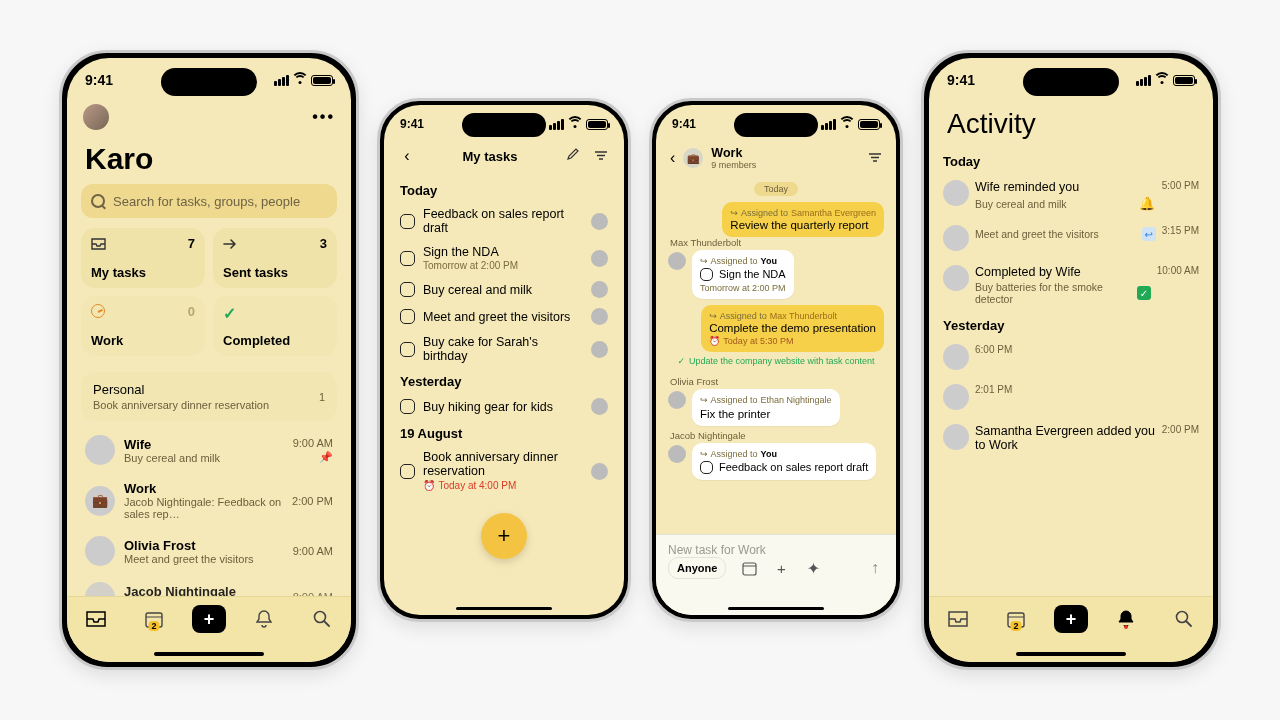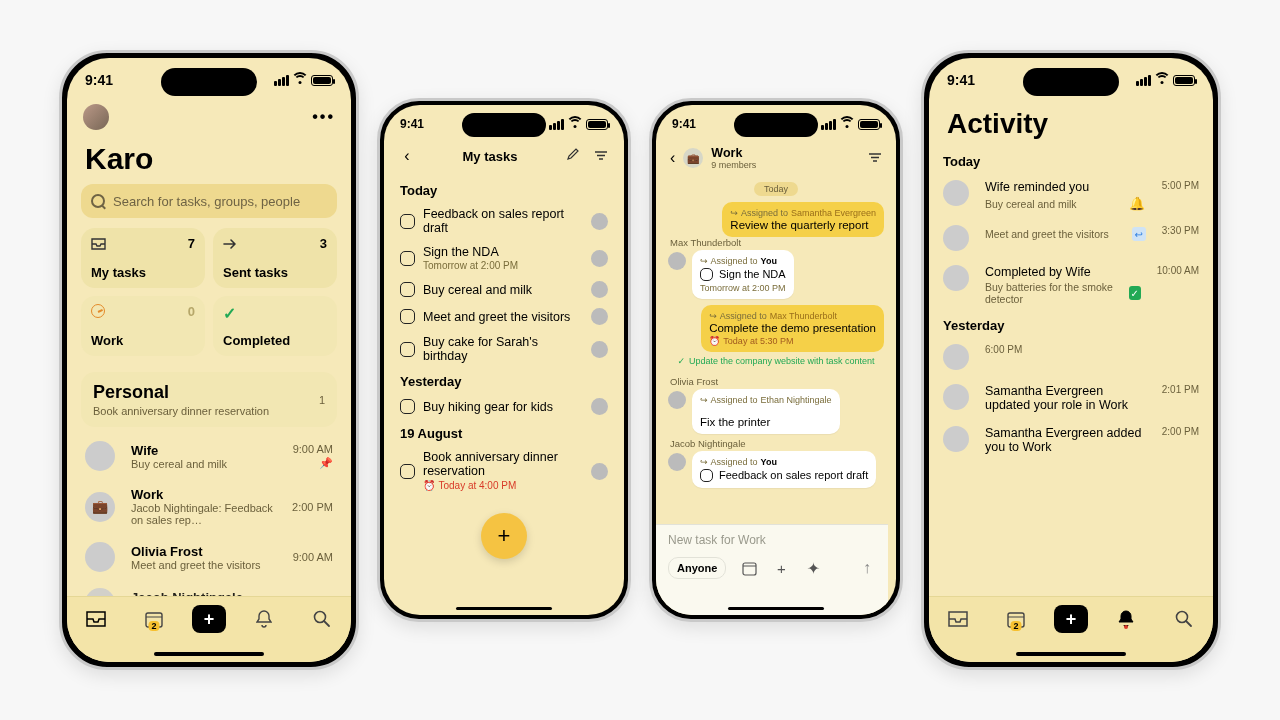--- a/index.html
+++ b/index.html
@@ -63,24 +63,24 @@
   .sicon:after{content:"";position:absolute;width:5px;height:2px;background:#6e6344;right:-1px;bottom:0;transform:rotate(45deg)}
   .cards{display:grid;grid-template-columns:1fr 1fr;gap:8px;padding:10px 14px}
   .card{height:60px;border-radius:14px;background:var(--card);padding:8px 10px;position:relative}
   .card.light{background:var(--card-light)}
   .card .num{position:absolute;right:10px;top:8px;font-weight:700;font-size:13px}
   .card .lbl{position:absolute;bottom:8px;left:10px;font-size:13px;font-weight:600}
   .later-ico{width:14px;height:14px;border:1.8px solid var(--orange);border-radius:50%;display:inline-block;position:relative}
   .later-ico:before{content:"";position:absolute;left:50%;top:50%;width:5px;height:1.8px;background:var(--orange);transform-origin:left;transform:rotate(-25deg)}
   .check{color:var(--green);font-weight:800}
   .section-card{margin:6px 14px 0;background:var(--card-light);border-radius:14px;padding:10px 12px;position:relative}
-  .section-card .title{font-weight:700;font-size:18px}
+  .section-card .title{font-weight:400;font-size:13px}
   .section-card .sub{font-size:11px;color:#6a5f3b;margin-top:2px}
   .list{padding:6px 6px 0}
-  .row{display:flex;gap:16px;align-items:center;padding:8px 12px}
+  .row{display:flex;gap:9px;align-items:center;padding:8px 12px}
   .row .av{width:30px;height:30px;border-radius:50%;background:#ccc}
   .row .tx{flex:1}
   .row .t1{font-weight:700;font-size:13px}
   .row .t2{font-size:11px;color:#6a5f3b}
   .row .time{font-size:11px;color:#6a5f3b}
   
   .tabbar{position:absolute;bottom:0;left:0;right:0;height:66px;background:var(--cream2);border-top:1px solid #e5d795;display:flex;align-items:flex-start;justify-content:space-around;padding-top:8px}
   .tabbar .ti{width:40px;height:28px;display:flex;align-items:center;justify-content:center;color:#444;position:relative}
   .tabbar .plus{width:34px;height:28px;border-radius:8px;background:#000;color:#fff;display:flex;align-items:center;justify-content:center;font-size:18px;font-weight:800}
   .badge{position:absolute;top:16px;left:50%;transform:translateX(-50%);background:var(--yellowChip);color:#000;font-size:9px;border-radius:4px;padding:0 3px;font-weight:700}
@@ -111,31 +111,31 @@
   .bub{display:inline-block;padding:6px 8px;border-radius:10px;font-size:11px;max-width:86%}
   .bub.r{float:right;clear:both;background:#f5d048}
   .bub.l{clear:both;background:#fff;box-shadow:0 1px 1px rgba(0,0,0,.05)}
   .bub .as{font-size:9px;color:#7a6d3b;display:flex;gap:3px;align-items:center}
   .bub .as.you .nm{color:#000;font-weight:600}
   .bub .tk{display:flex;gap:6px;align-items:center;margin-top:2px}
   .bub .sub{font-size:9px;color:#7a6d3b;margin-top:2px;display:flex;gap:3px;align-items:center}
   .donei{display:flex;gap:4px;align-items:center;font-size:9px;color:var(--green);clear:both;padding:4px 6px;justify-content:center}
   .withav{display:flex;gap:6px;align-items:flex-start;clear:both}
   .withav .ava{width:18px;height:18px;border-radius:50%;background:#bbb;margin-top:2px}
-  .composer{position:absolute;bottom:0;left:0;right:8px;background:#faf9ef;border-top:1px solid var(--border);padding:8px 12px 36px}
+  .composer{position:absolute;bottom:0;left:0;right:0;background:#faf9ef;border-top:1px solid var(--border);padding:8px 12px 36px}
   .composer .ph{color:#9a9a8d;font-size:12px}
-  .composer .bar{display:flex;align-items:center;gap:14px;margin-top:10px}
+  .composer .bar{display:flex;align-items:center;gap:14px;margin-top:0}
   .anyone{border:1px solid var(--border);border-radius:10px;padding:4px 8px;font-size:11px;font-weight:600}
   .ci{width:18px;display:flex;justify-content:center;color:#555}
   .sendbtn{margin-left:auto;color:#888}
   
-  .h1b{font-size:28px;font-weight:700;padding:6px 18px}
+  .h1b{font-size:28px;font-weight:400;padding:6px 18px}
   .asec{padding:2px 14px}
   .asec .sh{font-weight:800;font-size:13px;margin:6px 0 4px}
-  .arow{display:flex;gap:16px;align-items:flex-start;padding:7px 0}
+  .arow{display:flex;gap:6px;align-items:flex-start;padding:7px 0}
   .arow .ava{width:26px;height:26px;border-radius:50%;background:#ccc;flex-shrink:0}
   .arow .tx{flex:1}
   .arow .t1{font-size:12.5px}
   .arow .t2{font-size:10.5px;color:#6a5f3b}
   .arow .tm{font-size:10px;color:#6a5f3b;white-space:nowrap}
   .stat{margin-left:auto;width:14px;height:14px;border-radius:3px;display:flex;align-items:center;justify-content:center;font-size:10px;color:#fff}
   .strow{display:flex;align-items:center;margin-top:2px}
   
   .c1{background:linear-gradient(135deg,#b98,#765)}
   .c2{background:linear-gradient(135deg,#d6b48a,#a27a50)}
@@ -427,21 +427,21 @@
       </div>
       <div class="donei">
           <span>✓</span>
           <span>Update the company website with task content</span>
         </div>
       <div class="sender">Olivia Frost</div>
       <div class="withav">
         <span class="ava c4"></span>
         <div class="bub l">
           <div class="as"><span>↪</span> Assigned to <span>Ethan Nightingale</span></div>
-          <div style="font-size:11.5px;margin-top:11px">Fix the printer</div>
+          <div style="font-size:11.5px;margin-top:3px">Fix the printer</div>
         </div>
       </div>
       <div class="sender" style="margin-top:4px">Jacob Nightingale</div>
       <div class="withav">
         <span class="ava c1"></span>
         <div class="bub l">
           <div class="as you"><span>↪</span> Assigned to <span class="nm">You</span></div>
           <div class="tk">
               <span class="box" style="width:13px;height:13px;border-width:1.4px"></span>
               <span>Feedback on sales report draft</span>
@@ -504,43 +504,40 @@
         <div class="tm">5:00 PM</div>
       </div>
       <div class="arow">
         <div class="ava c4"></div>
         <div class="tx">
             <div class="strow">
               <span class="t2">Meet and greet the visitors</span>
               <span class="stat" style="background:#cfe3f5;color:#2a7de1">↩</span>
             </div>
           </div>
-        <div class="tm">3:30 PM</div>
+        <div class="tm">3:15 PM</div>
       </div>
       <div class="arow">
         <div class="ava c2"></div>
         <div class="tx">
             <div class="t1">Completed by Wife</div>
             <div class="strow">
               <span class="t2">Buy batteries for the smoke detector</span>
               <span class="stat" style="background:#22a955">✓</span>
             </div>
           </div>
         <div class="tm">10:00 AM</div>
       </div>
       <div class="sh">Yesterday</div>
       <div class="arow">
         <div class="ava c2"></div>
         <div class="tm">6:00 PM</div>
       </div>
       <div class="arow">
         <div class="ava c5"></div>
-        <div class="tx">
-            <div class="t1">Samantha Evergreen updated your role in Work</div>
-          </div>
         <div class="tm">2:01 PM</div>
       </div>
       <div class="arow">
         <div class="ava c5"></div>
         <div class="tx">
             <div class="t1">Samantha Evergreen added you to Work</div>
           </div>
         <div class="tm">2:00 PM</div>
       </div>
     </div>

